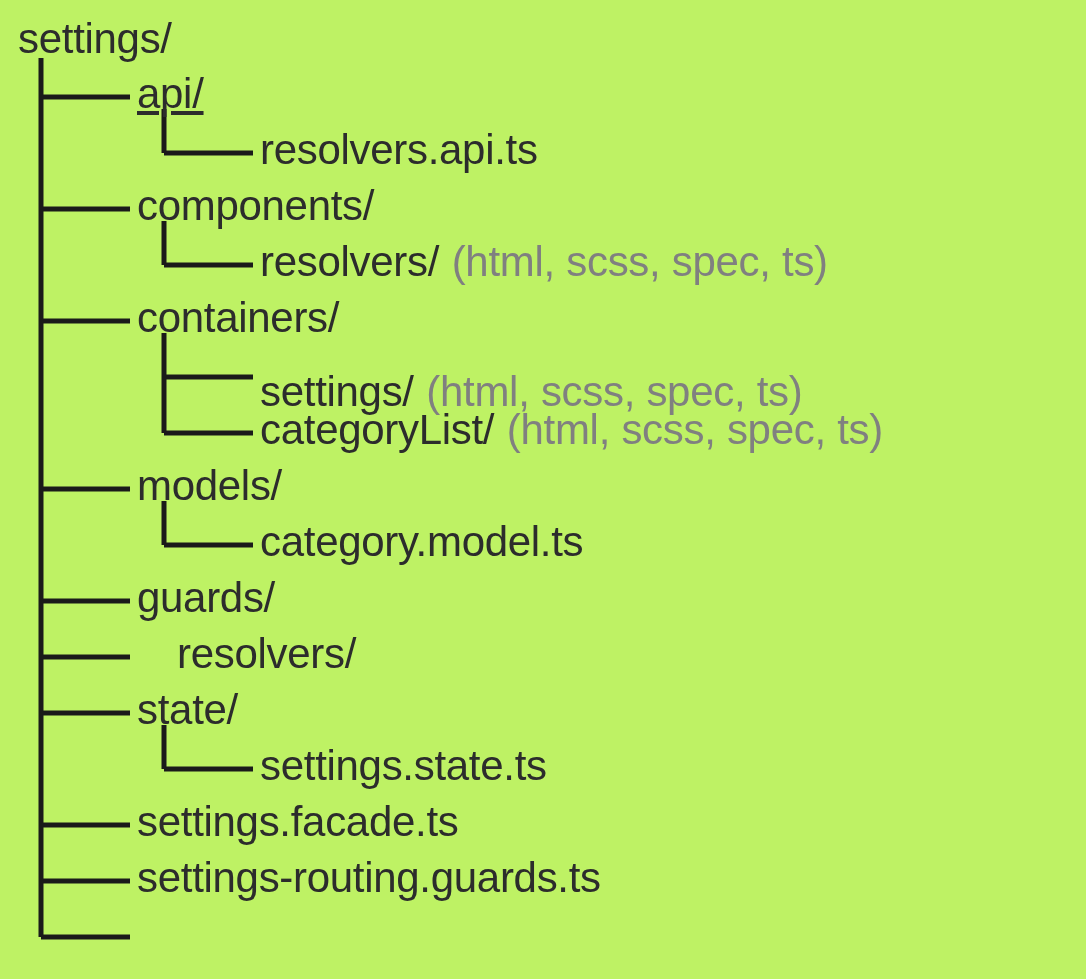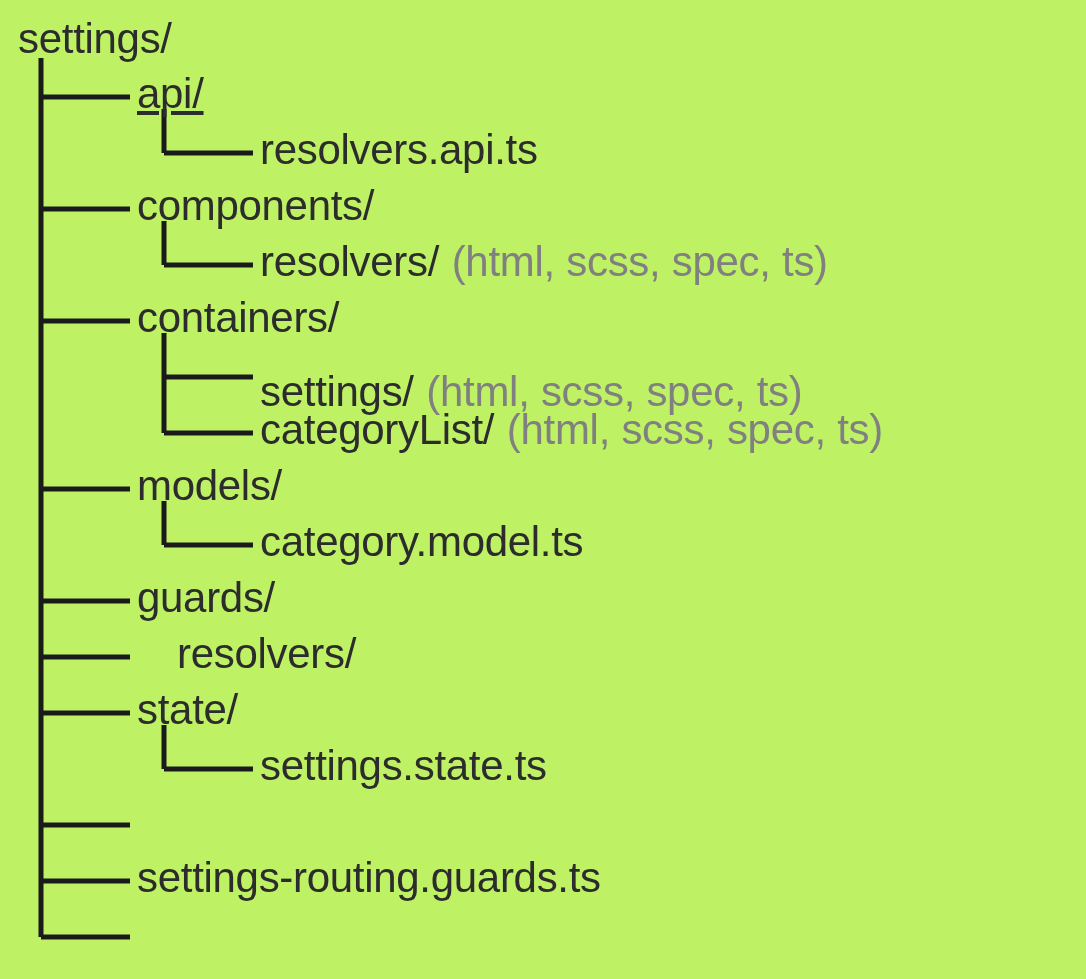--- a/index.html
+++ b/index.html
@@ -106,16 +106,17 @@
       <div class="tree-row depth-2" style="top: 234px;"><span class="node-name">resolvers/</span><span class="node-annotation">(html, scss, spec, ts)</span></div>
       <div class="tree-row depth-1" style="top: 290px;"><span class="node-name">containers/</span></div>
       <div class="tree-row depth-2" style="top: 364px;"><span class="node-name">settings/</span><span class="node-annotation">(html, scss, spec, ts)</span></div>
       <div class="tree-row depth-2" style="top: 402px;"><span class="node-name">categoryList/</span><span class="node-annotation">(html, scss, spec, ts)</span></div>
       <div class="tree-row depth-1" style="top: 458px;"><span class="node-name">models/</span></div>
       <div class="tree-row depth-1" style="top: 570px;"><span class="node-name">guards/</span></div>
       <div class="tree-row depth-2" style="top: 514px;"><span class="node-name">category.model.ts</span></div>
       <div class="tree-row depth-1" style="top: 626px; margin-left: 40px;"><span class="node-name">resolvers/</span></div>
       <div class="tree-row depth-1" style="top: 682px;"><span class="node-name">state/</span></div>
       <div class="tree-row depth-2" style="top: 738px;"><span class="node-name">settings.state.ts</span></div>
+      <div class="tree-row depth-1" style="top: 794px;"><span class="node-name">settings.facade.ts</span></div>
       <div class="tree-row depth-1" style="top: 850px;"><span class="node-name">settings-routing.guards.ts</span></div>
     </div>
 
 </div>
 
 </body></html>

